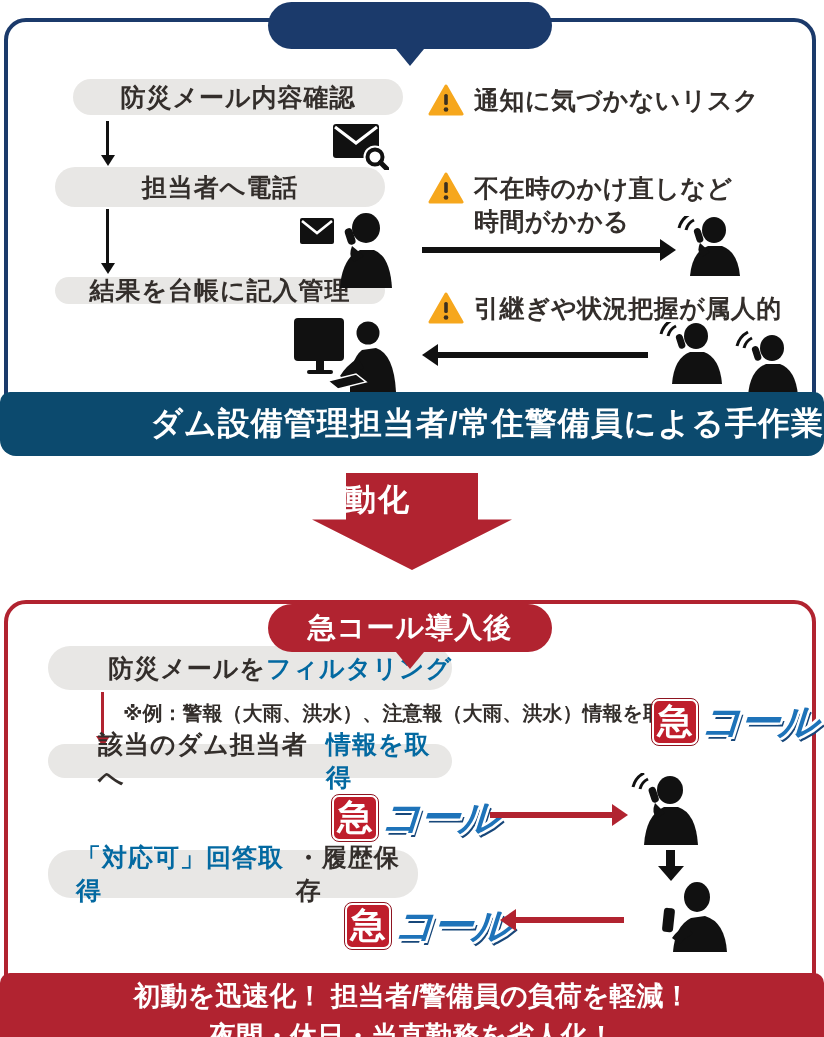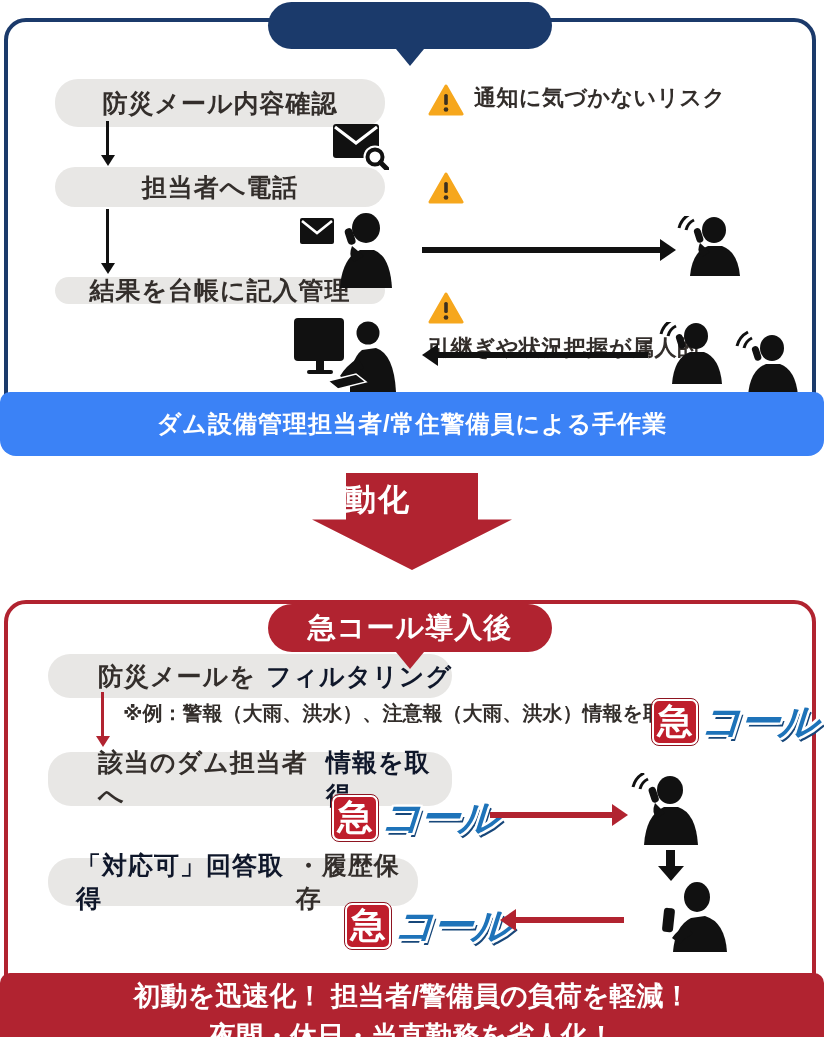--- a/index.html
+++ b/index.html
@@ -13,32 +13,32 @@
   .frame.red{border:4px solid #b12330;}
 
   .title-pill{position:absolute;box-sizing:border-box;border-radius:26px;display:flex;align-items:center;justify-content:center;color:#fff;font-size:28px;font-weight:800;letter-spacing:1px;z-index:6;}
   .title-pill.navy{background:#1b3a6b;}
   .title-pill.red{background:#b12330;}
   .title-pill .ptr{position:absolute;left:50%;top:100%;transform:translateX(-50%);width:0;height:0;border-left:14px solid transparent;border-right:14px solid transparent;}
   .title-pill.navy .ptr{border-top:17px solid #1b3a6b;}
   .title-pill.red .ptr{border-top:17px solid #b12330;}
 
   .bar{position:absolute;left:0;width:824px;display:flex;flex-direction:column;align-items:center;justify-content:center;color:#fff;font-weight:800;z-index:5;text-align:center;}
-  .bar.navy{background:#3b82f6;border-radius:10px 10px 16px 16px;font-size:24px;letter-spacing:1px;}
+  .bar.navy{background:#0c4a6e;border-radius:10px 10px 16px 16px;font-size:32px;letter-spacing:1px;align-items:flex-end;}
   .bar.red{background:#b12330;border-radius:10px 10px 18px 18px;font-size:27px;line-height:1.45;margin-top:23px;}
 
   
   .pill{position:absolute;box-sizing:border-box;background:#e8e7e5;border-radius:23px;display:flex;align-items:center;justify-content:center;font-size:25px;font-weight:600;color:#332e2b;letter-spacing:1px;}
-  .pill.left{justify-content:space-between;margin-top:8px;}
-  .pill .hl{color:#0f172a;font-weight:800;}
+  .pill.left{justify-content:flex-end;}
+  .pill .hl{color:#0369a1;font-weight:800;}
 
   .note{position:absolute;font-size:20px;font-weight:600;color:#332e2b;letter-spacing:0px;}
 
   .warn-row{position:absolute;display:flex;align-items:flex-start;gap:10px;}
-  .warn-text{font-size:22px;font-weight:600;color:#332e2b;line-height:1.3;white-space:pre-line;letter-spacing:0.5px;}
+  .warn-text{font-size:25px;font-weight:600;color:#332e2b;line-height:1.3;white-space:pre-line;letter-spacing:0.5px;}
 
   
   .varrow{position:absolute;width:3px;background:#111;}
   .varrow::after{content:"";position:absolute;left:50%;top:100%;transform:translateX(-50%);border-left:7px solid transparent;border-right:7px solid transparent;border-top:11px solid #111;}
   .varrow.red{background:#b12330;}
   .varrow.red::after{border-top-color:#b12330;}
   .varrow.thick{width:9px;}
   .varrow.thick::after{border-left:13px solid transparent;border-right:13px solid transparent;border-top:15px solid #111;}
 
   .harrow{position:absolute;height:6px;background:#111;}
@@ -62,21 +62,21 @@
 <body>
 
 <div id="stage">
 
   <div class="frame navy" style="left:4px;top:18px;width:812px;height:438px;"></div>
 
   <div class="title-pill navy" style="left:268px;top:2px;width:284px;height:47px;">
     <span class="ptr"></span>
   </div>
 
-  <div class="pill" style="left:55px;top:79px;width:330px;height:48px;">
+  <div class="pill" style="left:73px;top:79px;width:330px;height:36px;">
     <span>防災メール内容確認</span>
   </div>
   <div class="varrow" style="left:106px;top:121px;height:34px;"></div>
 
   <div class="pill" style="left:55px;top:167px;width:330px;height:40px;">
     <span>担当者へ電話</span>
   </div>
   <div class="varrow" style="left:106px;top:209px;height:54px;"></div>
 
   <div class="pill" style="left:55px;top:277px;width:330px;height:27px;">
@@ -116,23 +116,25 @@
     </svg>
     <div class="warn-text">通知に気づかないリスク</div>
   </div>
 
   <div class="warn-row" style="left:428px;top:172px;">
     <svg width="36" height="32" viewBox="0 0 36 32">
       <path d="M18 2 L34 30 H2 Z" fill="#f6a71d" stroke="#f6a71d" stroke-width="3" stroke-linejoin="round"></path>
       <rect x="16.2" y="10" width="3.6" height="11" rx="1.6" fill="#3b3020"></rect>
       <circle cx="18" cy="25.5" r="2.3" fill="#3b3020"></circle>
     </svg>
-  </div>
-
-  <div class="warn-row" style="left:428px;top:292px;flex-direction:column;">
+    <div class="warn-text">不在時のかけ直しなど
+時間がかかる</div>
+  </div>
+
+  <div class="warn-row" style="left:428px;top:292px;">
     <svg width="36" height="32" viewBox="0 0 36 32">
       <path d="M18 2 L34 30 H2 Z" fill="#f6a71d" stroke="#f6a71d" stroke-width="3" stroke-linejoin="round"></path>
       <rect x="16.2" y="10" width="3.6" height="11" rx="1.6" fill="#3b3020"></rect>
       <circle cx="18" cy="25.5" r="2.3" fill="#3b3020"></circle>
     </svg>
     <div class="warn-text">引継ぎや状況把握が属人的</div>
   </div>
 
   <div class="harrow r" style="left:422px;top:247px;width:238px;"></div>
   <div class="abs" style="left:676px;top:216px;">
@@ -198,21 +200,21 @@
       <span class="hl">フィルタリング</span>
   </div>
   <div class="varrow red" style="left:101px;top:692px;height:44px;"></div>
   <div class="note" style="left:123px;top:700px;">※例：警報（大雨、洪水）、注意報（大雨、洪水）情報を取得</div>
 
   <div class="kyulogo" style="left:652px;top:694px;">
     <span class="kyu">急</span>
     <span class="call">コール</span>
   </div>
 
-  <div class="pill left" style="left:48px;top:744px;width:404px;height:54px;padding-left:50px;">
+  <div class="pill left" style="left:48px;top:744px;width:404px;height:34px;padding-left:50px;">
     <span>該当のダム担当者へ</span>
       <span class="hl">情報を取得</span>
   </div>
 
   <div class="kyulogo" style="left:332px;top:790px;">
     <span class="kyu">急</span>
     <span class="call">コール</span>
   </div>
   <div class="harrow red r" style="left:490px;top:812px;width:122px;"></div>
 

